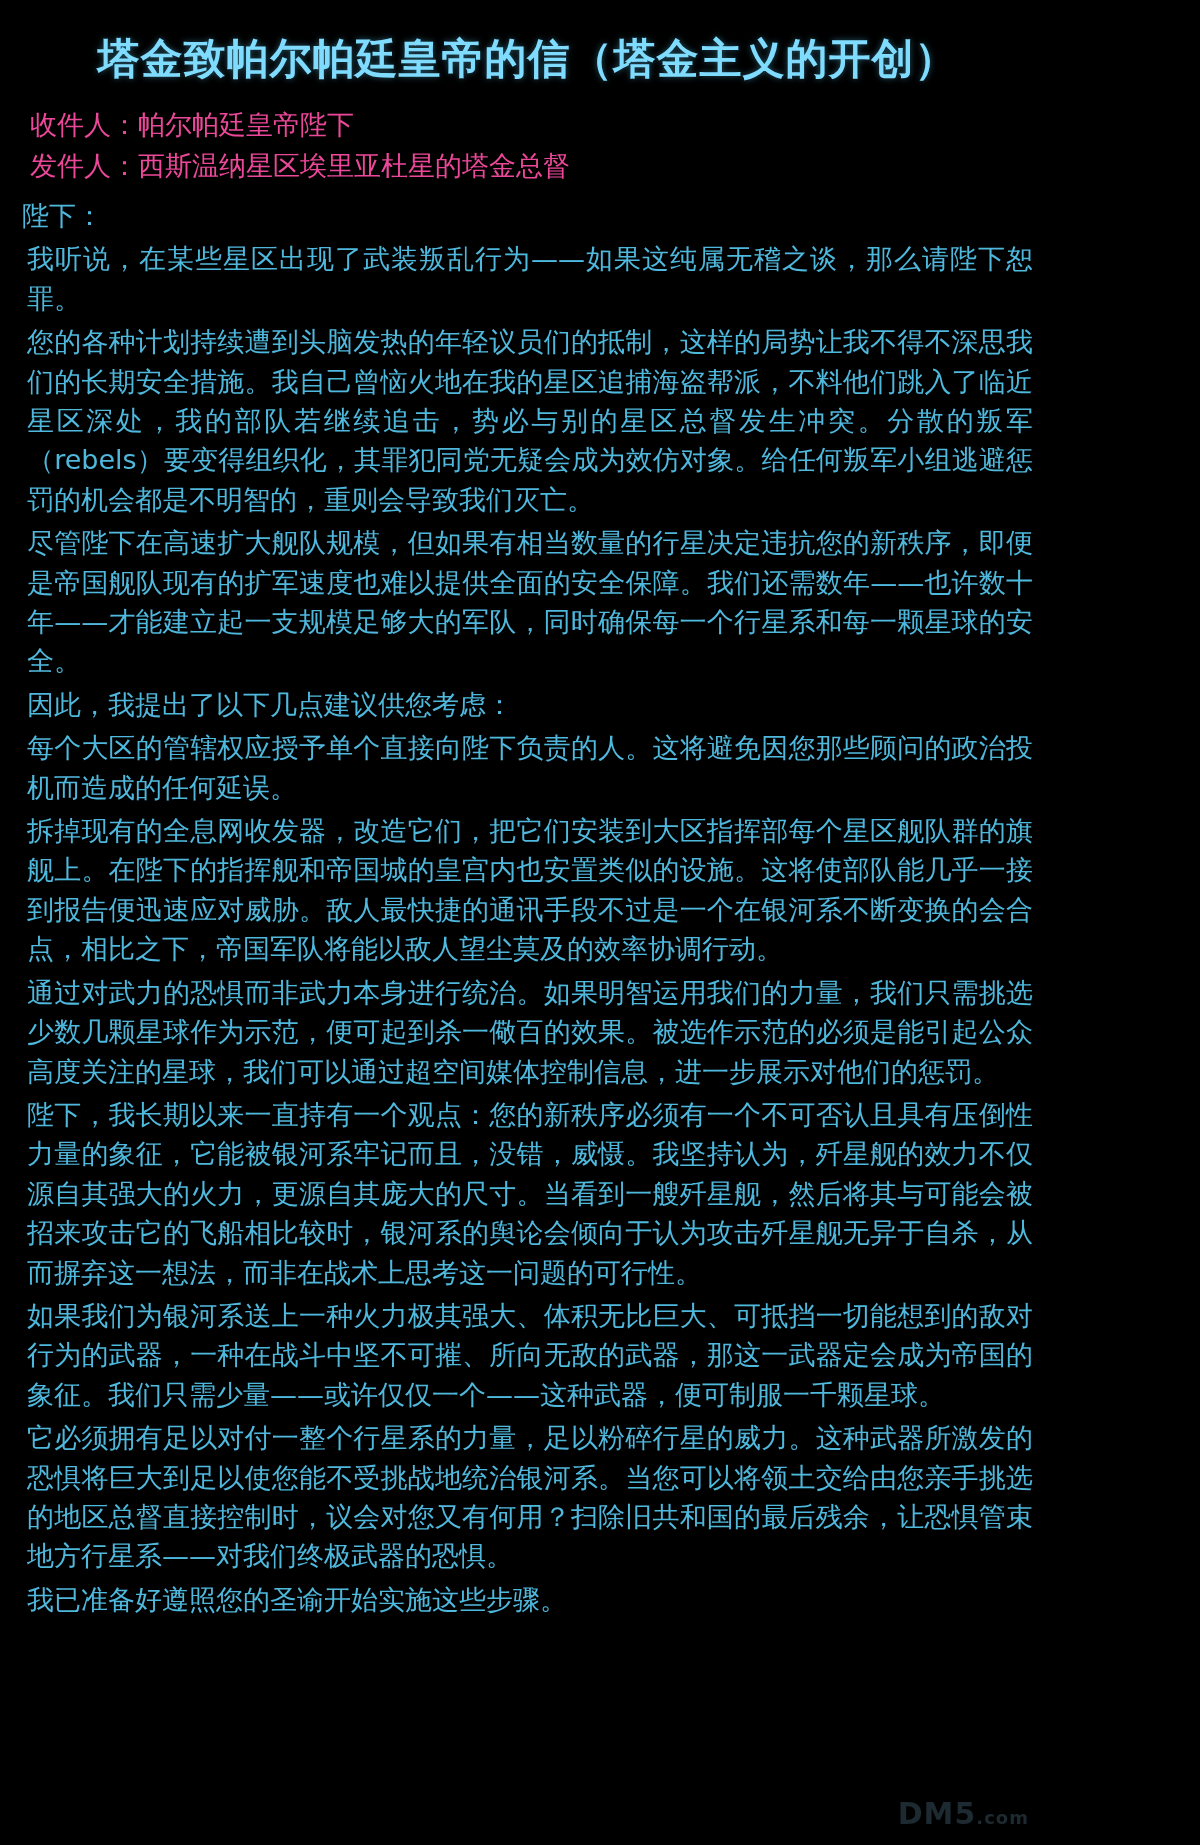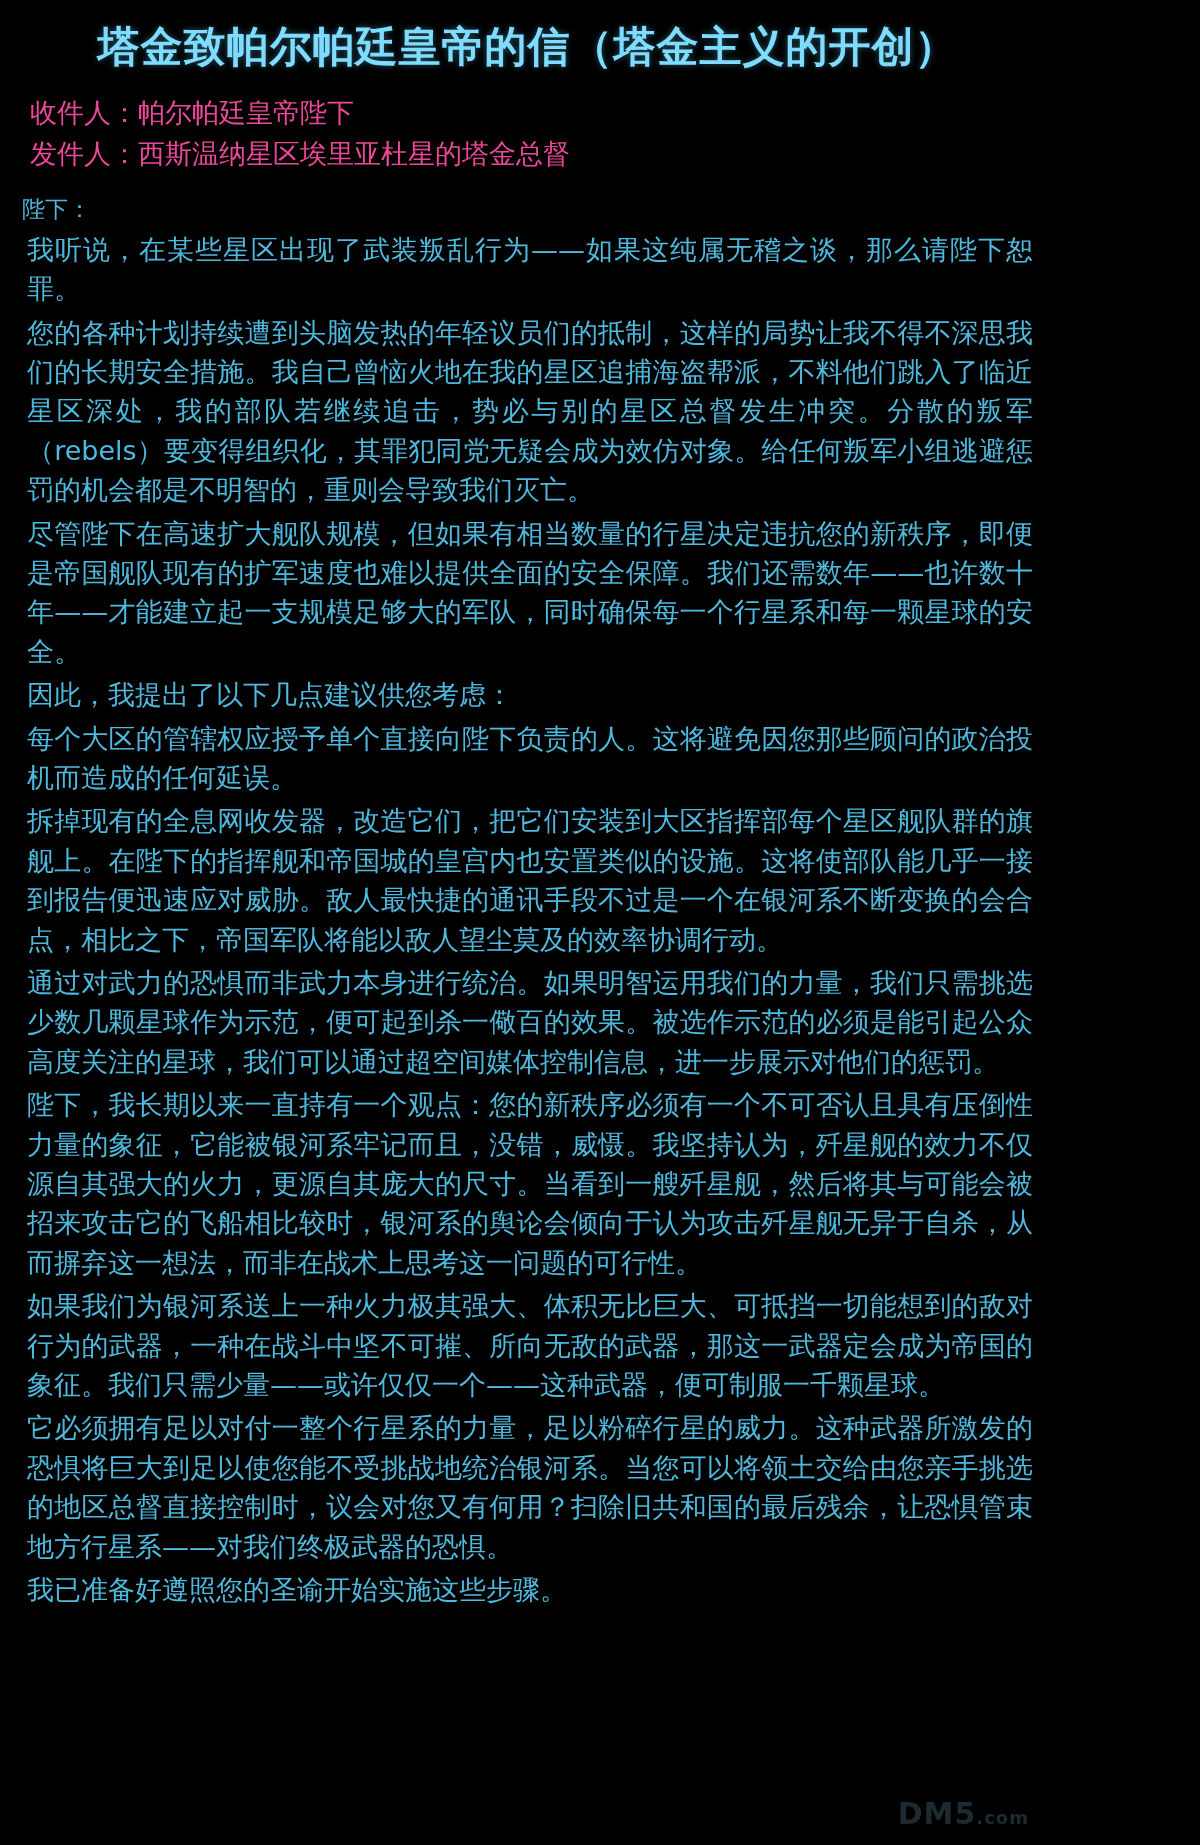--- a/index.html
+++ b/index.html
@@ -12,44 +12,44 @@
     min-height: 1845px;
     font-family: "DejaVu Sans", "Liberation Sans", sans-serif;
     color: #5fc8e8;
     position: relative;
     overflow: hidden;
   }
   .page {
     width: 1055px;
     min-height: 1845px;
     box-sizing: border-box;
-    padding: 18px 22px 60px 22px;
+    padding: 30px 22px 60px 22px;
     position: relative;
   }
   .doc-title {
     text-align: center;
     font-size: 42px;
     font-weight: bold;
     color: #7fdcff;
     letter-spacing: 1px;
     margin: 4px 0 22px 0;
     text-shadow: 0 0 6px rgba(90,200,240,0.45);
     line-height: 1.2;
   }
   .meta-line {
     font-size: 27px;
     line-height: 1.42;
     color: #ec4899;
     margin: 0 0 2px 8px;
   }
   .salutation {
-    font-size: 23px;
+    font-size: 27px;
     line-height: 1.42;
     color: #4fb8dd;
-    margin: 20px 0 4px 0;
+    margin: 12px 0 4px 0;
   }
   .body-para {
     font-size: 27px;
     line-height: 1.46;
     color: #4fb8dd;
     margin: 0 0 4px 5px;
     text-align: justify;
     text-justify: inter-ideograph;
   }
   .watermark {

